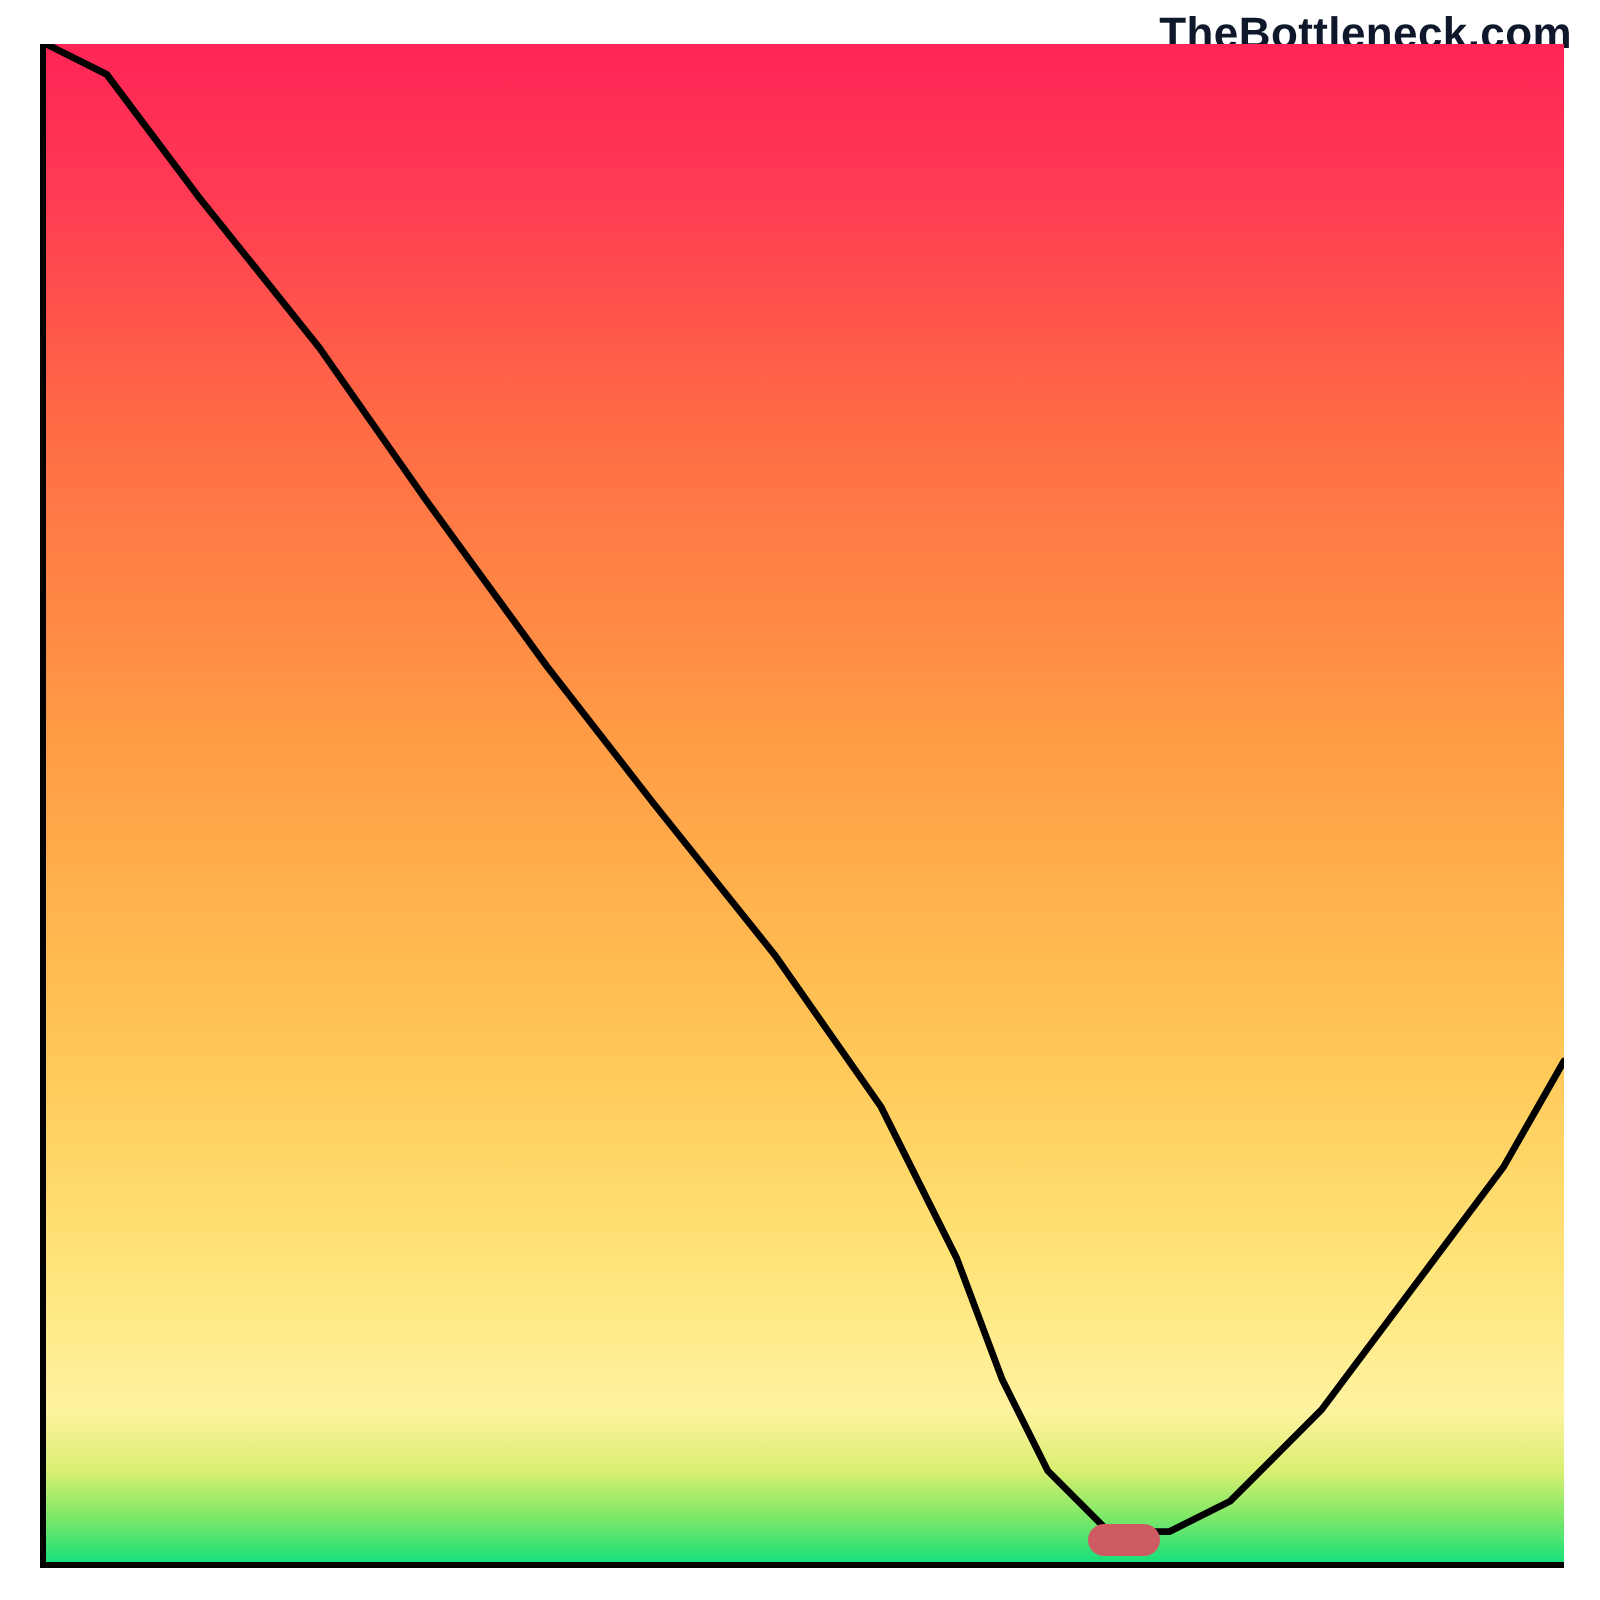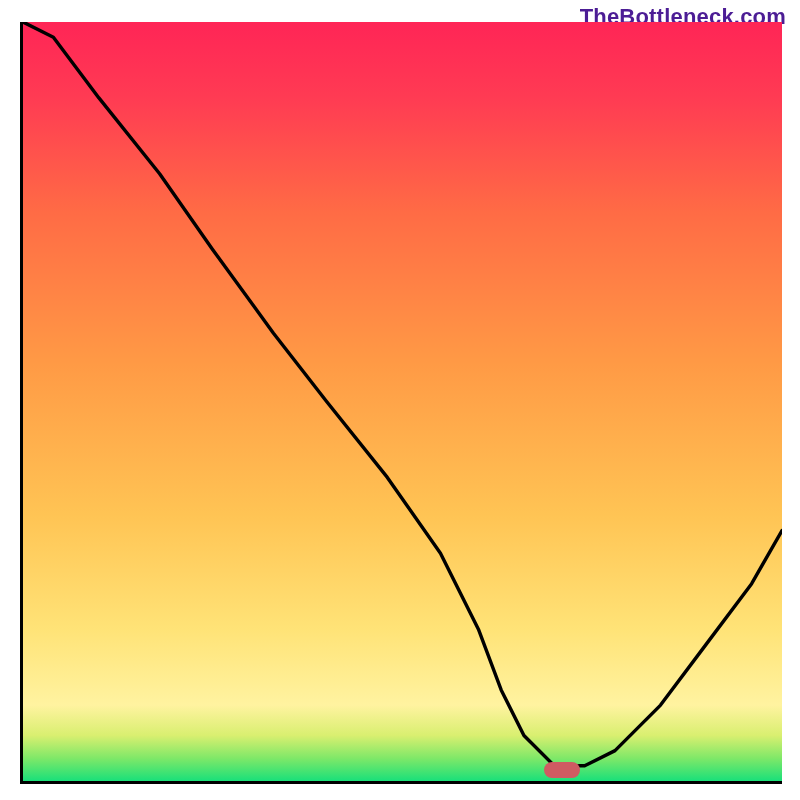--- a/index.html
+++ b/index.html
@@ -1,17 +1,17 @@
 <!DOCTYPE html>
 <html><head>
 <meta charset="utf-8">
 <style>
 html,body{margin:0;padding:0;width:800px;height:800px;background:#fff;font-family:Arial,Helvetica,sans-serif}
 .wrap{position:relative;width:800px;height:800px}
-.watermark{position:absolute;top:4px;right:14px;color:#4c1d95;font-size:22px;font-weight:600;letter-spacing:.2px}
+.watermark{position:absolute;top:4px;right:14px;color:#0f172a;font-size:22px;font-weight:600;letter-spacing:.2px}
 .plot{position:absolute;left:20px;top:22px;width:762px;height:762px;border-left:3px solid #000;border-bottom:3px solid #000;box-sizing:border-box;overflow:hidden}
 .bg{position:absolute;inset:0}
 .curve{position:absolute;inset:0;pointer-events:none}
 .marker{position:absolute;width:36px;height:16px;background:#cf5b62;border-radius:8px;transform:translate(-50%,-50%)}
 </style>
 </head>
 <body>
 
 <div class="wrap">
   <div class="watermark">TheBottleneck.com</div>

